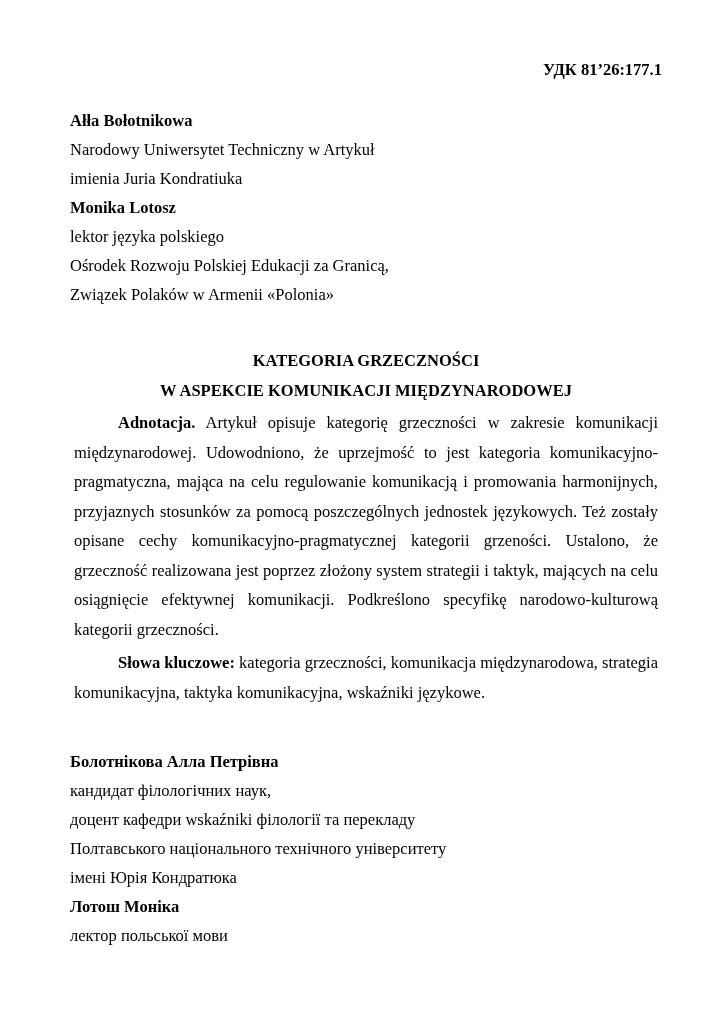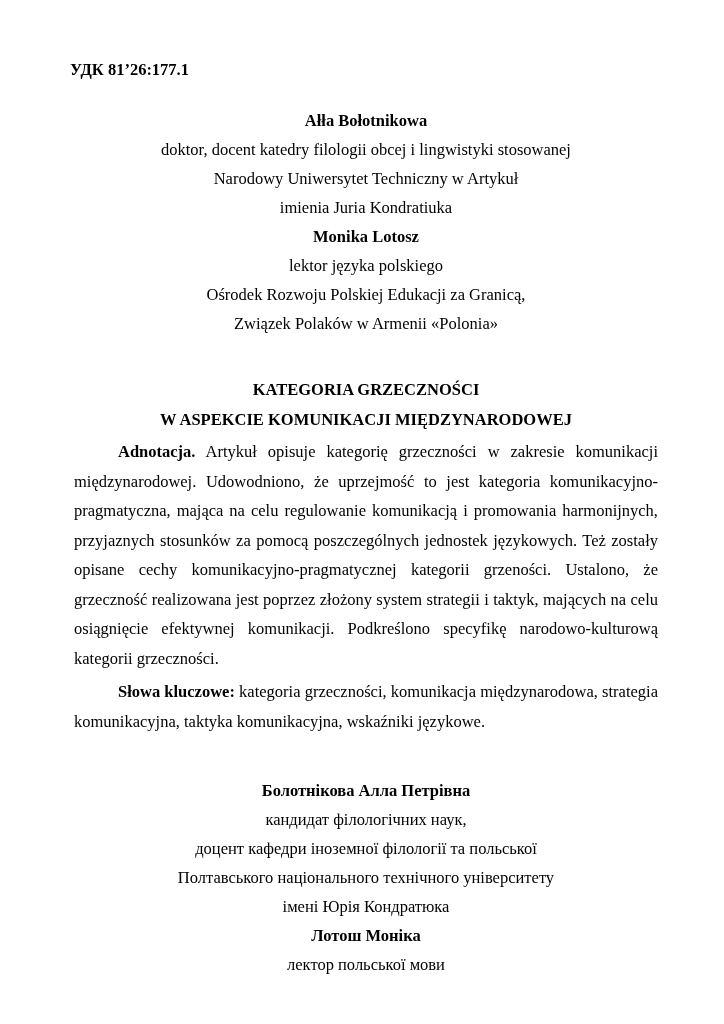--- a/index.html
+++ b/index.html
@@ -15,25 +15,25 @@
     background: #ffffff;
     box-sizing: border-box;
     padding: 60px 62px 40px 70px;
     font-family: "Liberation Serif", "DejaVu Serif", serif;
     font-size: 16.5px;
     color: #000000;
     overflow: hidden;
   }
   .udk {
     font-weight: bold;
-    text-align: left;
+    text-align: right;
     margin-bottom: 26px;
   }
   .right-block {
-    text-align: center;
+    text-align: left;
     line-height: 29px;
     font-family: Liberation Serif, serif;
   }
   .line {
     white-space: nowrap;
   }
   .bold {
     font-weight: bold;
   }
   .title-block {
@@ -55,41 +55,40 @@
 </style>
 </head>
 <body>
 
 <div class="page">
 
   <div class="udk">УДК 81’26:177.1</div>
 
   <div class="right-block">
     <div class="line bold">Ałła Bołotnikowa</div>
-    <div class="line">doktor, docent katedry filologii obcej i lingwistyki stosowanej</div>
     <div class="line">Narodowy Uniwersytet Techniczny w Artykuł</div>
     <div class="line">imienia Juria Kondratiuka</div>
     <div class="line bold">Monika Lotosz</div>
     <div class="line">lektor języka polskiego</div>
     <div class="line">Ośrodek Rozwoju Polskiej Edukacji za Granicą,</div>
     <div class="line">Związek Polaków w Armenii «Polonia»</div>
   </div>
 
   <div class="title-block">
     <div class="line">KATEGORIA GRZECZNOŚCI</div>
     <div class="line">W ASPEKCIE KOMUNIKACJI MIĘDZYNARODOWEJ</div>
   </div>
 
   <p class="para"><span class="bold">Adnotacja.</span> <span>Artykuł opisuje kategorię grzeczności w zakresie komunikacji międzynarodowej. Udowodniono, że uprzejmość to jest kategoria komunikacyjno-pragmatyczna, mająca na celu regulowanie komunikacją i promowania harmonijnych, przyjaznych stosunków za pomocą poszczególnych jednostek językowych. Też zostały opisane cechy komunikacyjno-pragmatycznej kategorii grzeności. Ustalono, że grzeczność realizowana jest poprzez złożony system strategii i taktyk, mających na celu osiągnięcie efektywnej komunikacji. Podkreślono specyfikę narodowo-kulturową kategorii grzeczności.</span></p>
 
   <p class="para"><span class="bold">Słowa kluczowe:</span> <span>kategoria grzeczności, komunikacja międzynarodowa, strategia komunikacyjna, taktyka komunikacyjna, wskaźniki językowe.</span></p>
 
   <div class="right-block ua-block">
     <div class="line bold">Болотнікова Алла Петрівна</div>
     <div class="line">кандидат філологічних наук,</div>
-    <div class="line">доцент кафедри іноземної філології та польської</div>
+    <div class="line">доцент кафедри wskaźniki філології та перекладу</div>
     <div class="line">Полтавського національного технічного університету</div>
     <div class="line">імені Юрія Кондратюка</div>
     <div class="line bold">Лотош Моніка</div>
     <div class="line">лектор польської мови</div>
   </div>
 
 </div>
 
 </body></html>

